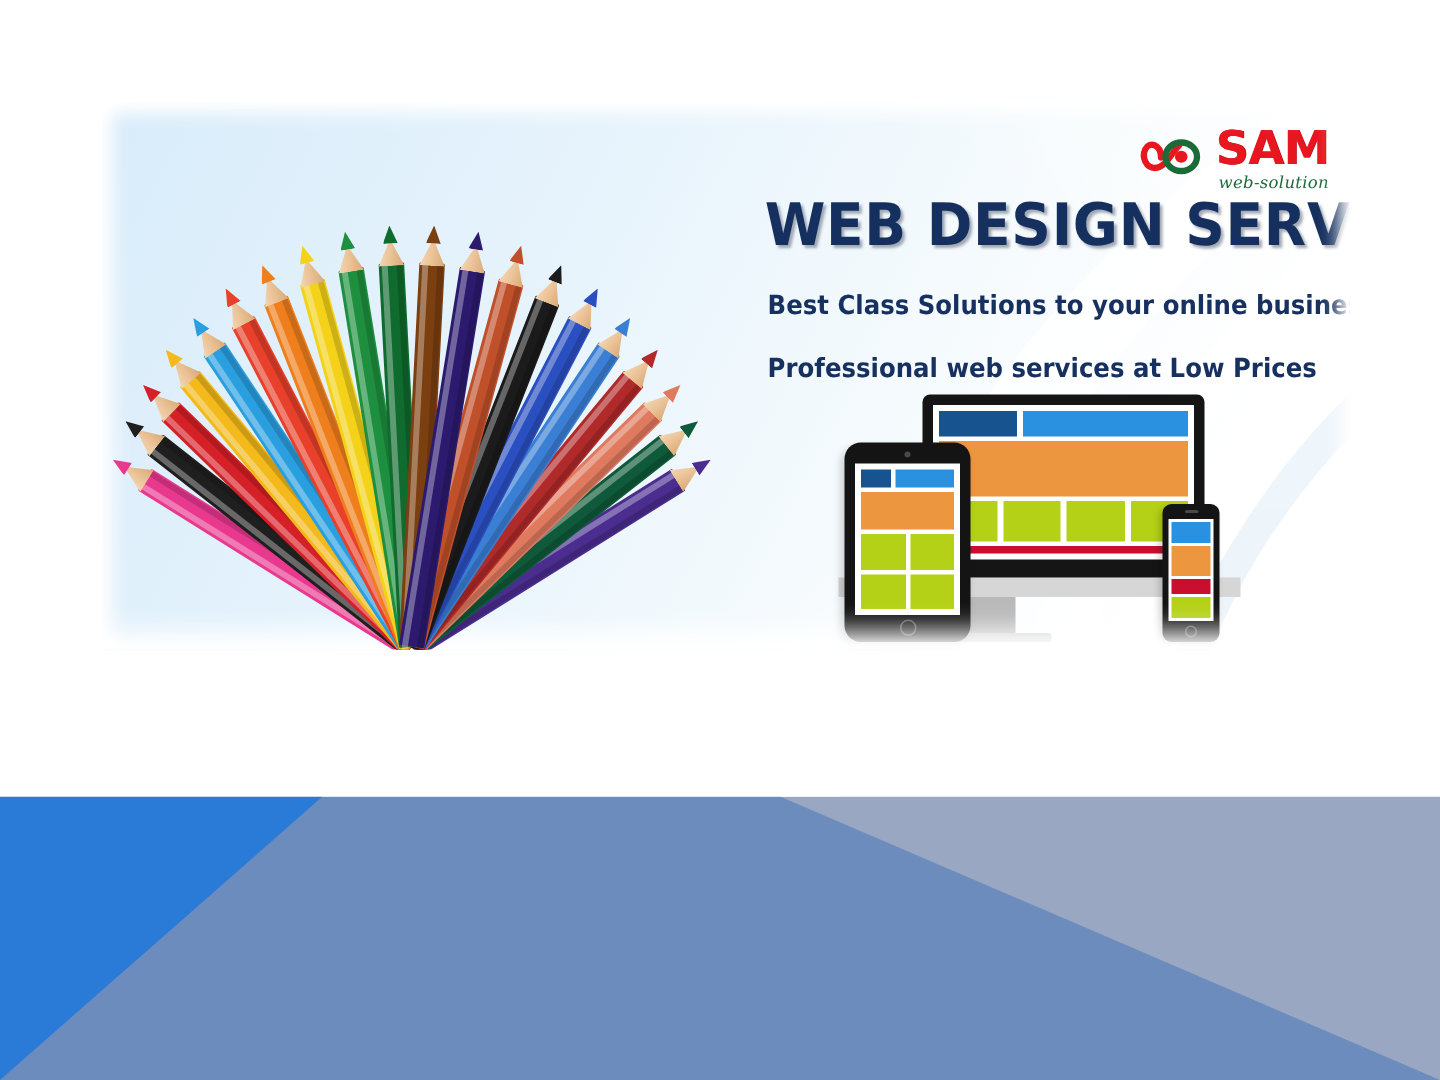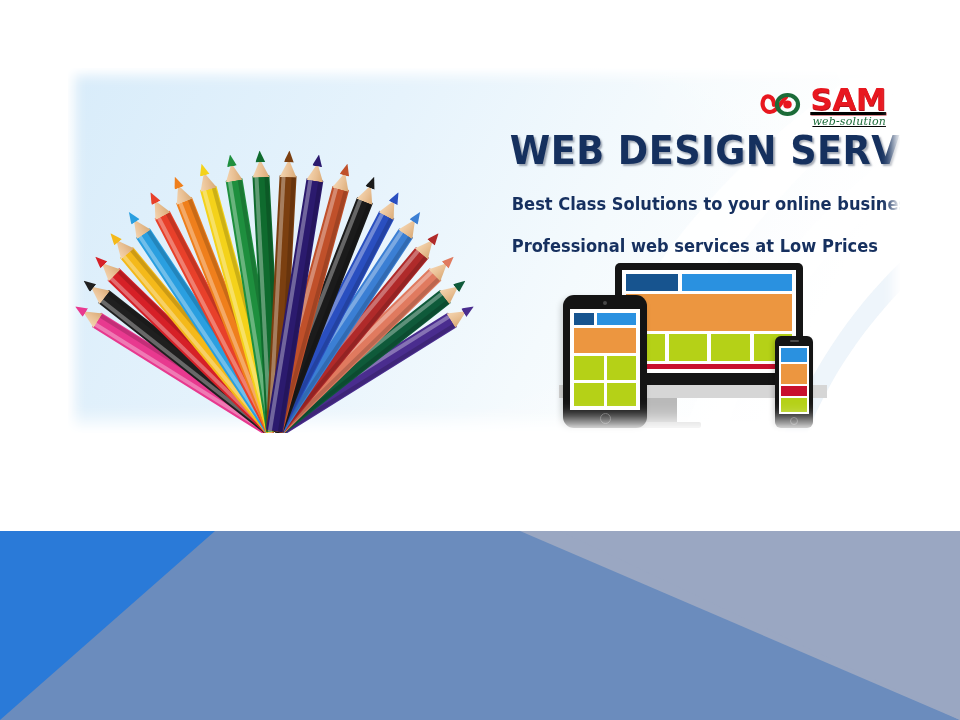--- a/index.html
+++ b/index.html
@@ -60,21 +60,21 @@
     position:absolute;left:0;right:0;top:10px;height:18px;
     background:linear-gradient(95deg,#f6d9b6,#e9c094 55%,#d8a974);
     clip-path:polygon(50% 0,100% 100%,0 100%);
   }
   .pencil .tip{
     position:absolute;left:3.5px;right:3.5px;top:1px;height:12px;
     clip-path:polygon(50% 0,100% 100%,0 100%);
   }
 
   
-  #logo{position:absolute;right:14px;top:12px;height:50px;display:flex;align-items:center;gap:5px;text-decoration:underline;}
+  #logo{position:absolute;right:14px;top:12px;height:50px;display:flex;align-items:center;gap:5px;}
   #logo-mark{width:46px;height:34px;flex:0 0 auto;}
   #logo-text{display:flex;flex-direction:column;line-height:1;}
   #logo-sam{
     font-family:"DejaVu Sans", sans-serif;
     font-weight:bold;font-size:31px;letter-spacing:-.5px;
     color:#e8171f;
     text-shadow:.5px .5px 0 #b3101a;
   }
   #logo-sub{
     font-family:"DejaVu Serif", serif;

